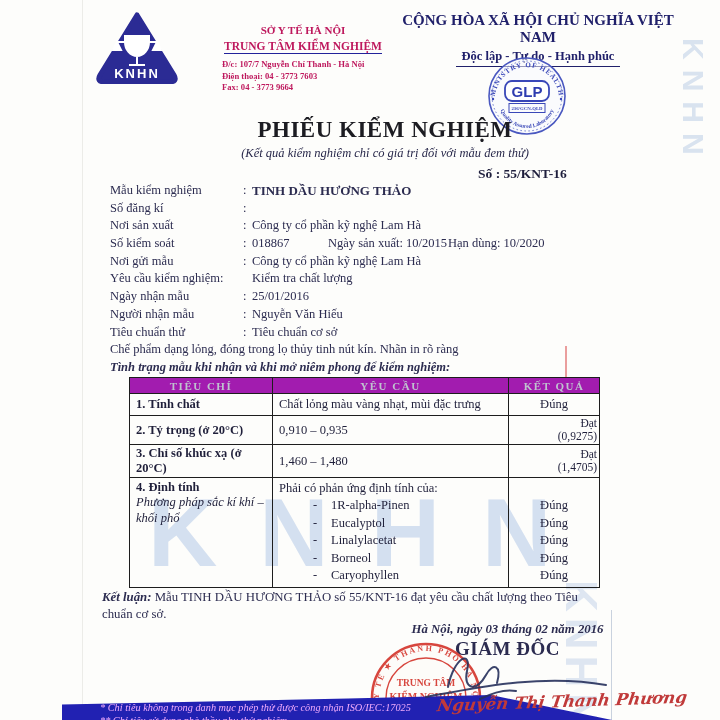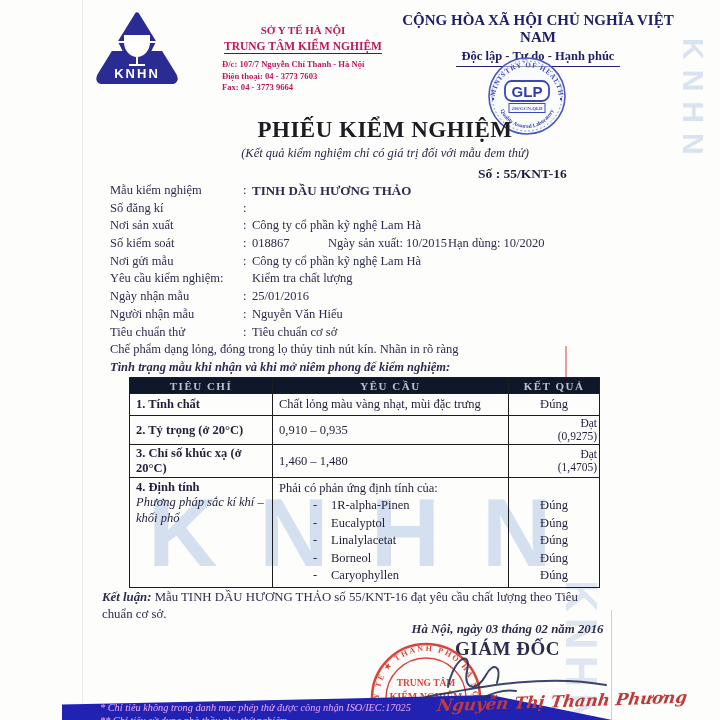--- a/index.html
+++ b/index.html
@@ -46,21 +46,21 @@
   .fvalue { position:absolute; left:142px; white-space:nowrap; }
   .fvalue.bold { font-weight:bold; font-size:13px; }
   .fmfg { position:absolute; left:218px; white-space:nowrap; }
   .fexp { position:absolute; left:338px; white-space:nowrap; }
   .fcondlbl { font-weight:bold; font-style:italic; }
 
   
   .tblwrap { position:absolute; left:129px; top:377px; z-index:1; }
   table { border-collapse:collapse; table-layout:fixed; width:470px; font-size:12.5px; color:#1f1f3a; }
   td, th { border:1.4px solid #1d1d1d; vertical-align:middle; padding:1px 6px; background:transparent; }
-  th { background:#0f172a; color:#bfc3cf; font-size:11px; font-weight:bold; letter-spacing:1.5px; height:16px; padding:1px 2px; }
+  th { background:#a21caf; color:#bfc3cf; font-size:11px; font-weight:bold; letter-spacing:1.5px; height:16px; padding:1px 2px; }
   .c1 { width:143px; } .c2 { width:236px; } .c3 { width:91px; }
   .crit { font-weight:bold; }
   .res { text-align:center; }
   .res2 { text-align:right; font-size:11.5px; line-height:13px; padding:1px 2px; }
   .r4 td { vertical-align:top; padding-top:2px; }
   .method { font-style:italic; font-weight:normal; line-height:15.5px; }
   .sublist { line-height:17.4px; }
   .sub { padding-left:34px; }
   .sub .dash { display:inline-block; width:18px; }
   .reslist { line-height:17.4px; text-align:center; }

